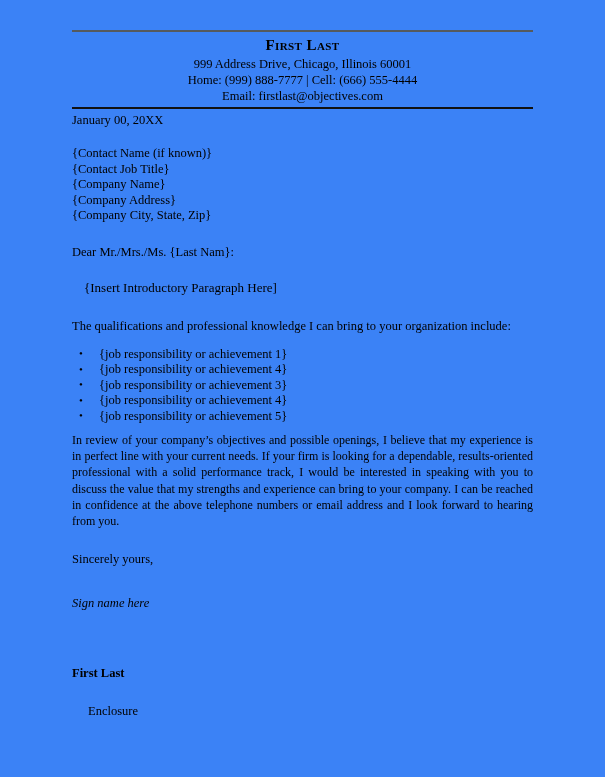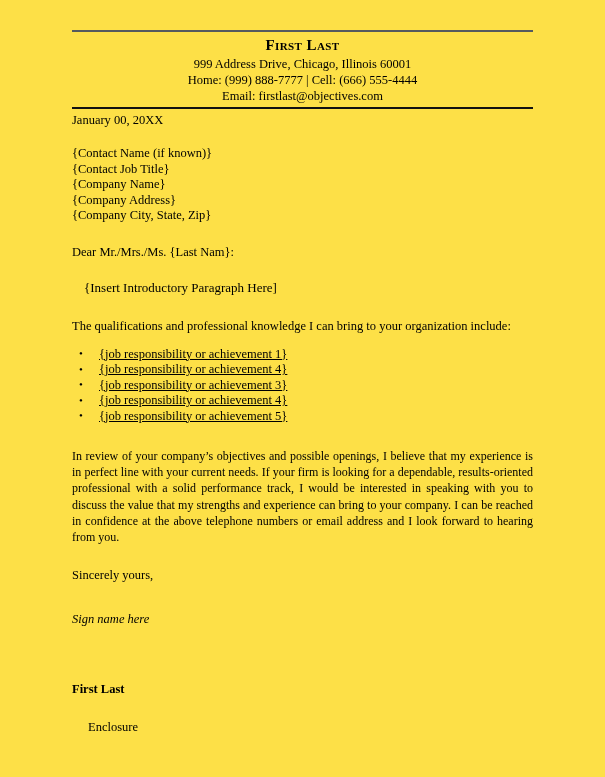--- a/index.html
+++ b/index.html
@@ -16,21 +16,21 @@
     color: #000000;
     overflow: hidden;
   }
 
   .page {
     position: absolute;
     left: 0;
     top: 0;
     width: 605px;
     height: 777px;
-    background: #fde047;
+    background: #3b82f6;
   }
 
   
   .letterhead {
     position: absolute;
     left: 72px;
     top: 30px;
     width: 461px;
     border-top: 2px solid #555a5e;
     border-bottom: 2px solid #111111;
@@ -88,23 +88,22 @@
 
   .lead-in {
     font-size: 12.5px;
     line-height: 16px;
     margin: 0 0 13px 0;
   }
 
   
   .bullets {
     list-style: none;
-    margin: 0 0 24px 0;
+    margin: 0 0 8px 0;
     padding: 0;
-    text-decoration: underline;
   }
   .bullets li {
     position: relative;
     font-size: 12.5px;
     line-height: 15.5px;
     padding-left: 27px;
   }
   .bullets li::before {
     content: "\2022";
     position: absolute;

